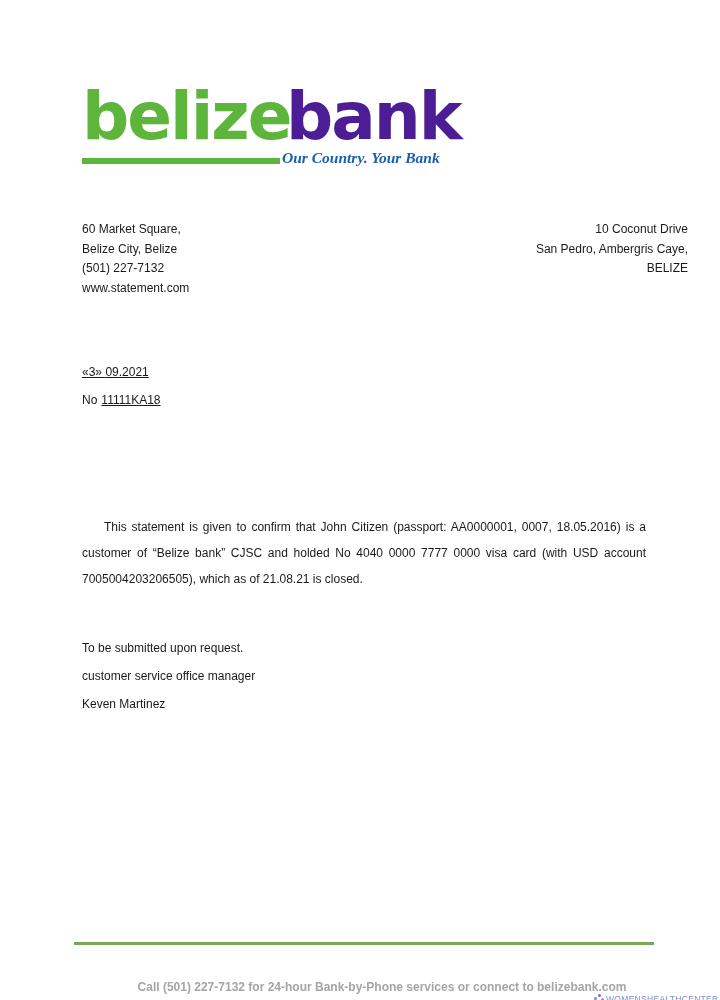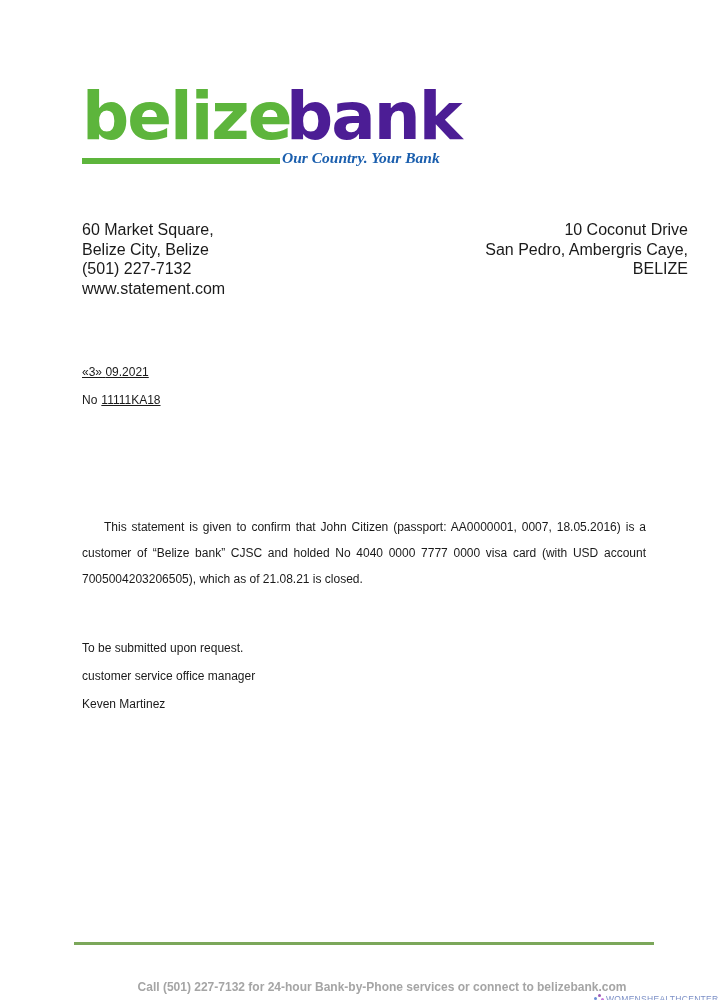--- a/index.html
+++ b/index.html
@@ -27,21 +27,21 @@
   .logo-bar {
     position: absolute; left: 0; top: 74px; width: 198px; height: 6px; background: #5db53c;
   }
   .logo-tagline {
     position: absolute; left: 200px; top: 65px;
     font-family: "Liberation Serif", "DejaVu Serif", serif; font-style: italic; font-weight: bold;
     font-size: 15.5px; color: #1b5fae; white-space: nowrap;
   }
 
   
-  .addr { position: absolute; font-size: 16px; line-height: 19.5px; }
+  .addr { position: absolute; font-size: 12px; line-height: 19.5px; }
   .addr-left { left: 82px; top: 202px; text-align: left; }
   .addr-right { right: 74px; top: 202px; text-align: right; }
   .addr .line { display: block; white-space: nowrap; }
   .addr .bold { font-weight: bold; }
 
   
   .meta { position: absolute; left: 82px; font-size: 12px; }
   .meta-date { top: 347px; }
   .meta-no { top: 375px; }
   .u { text-decoration: underline; }

